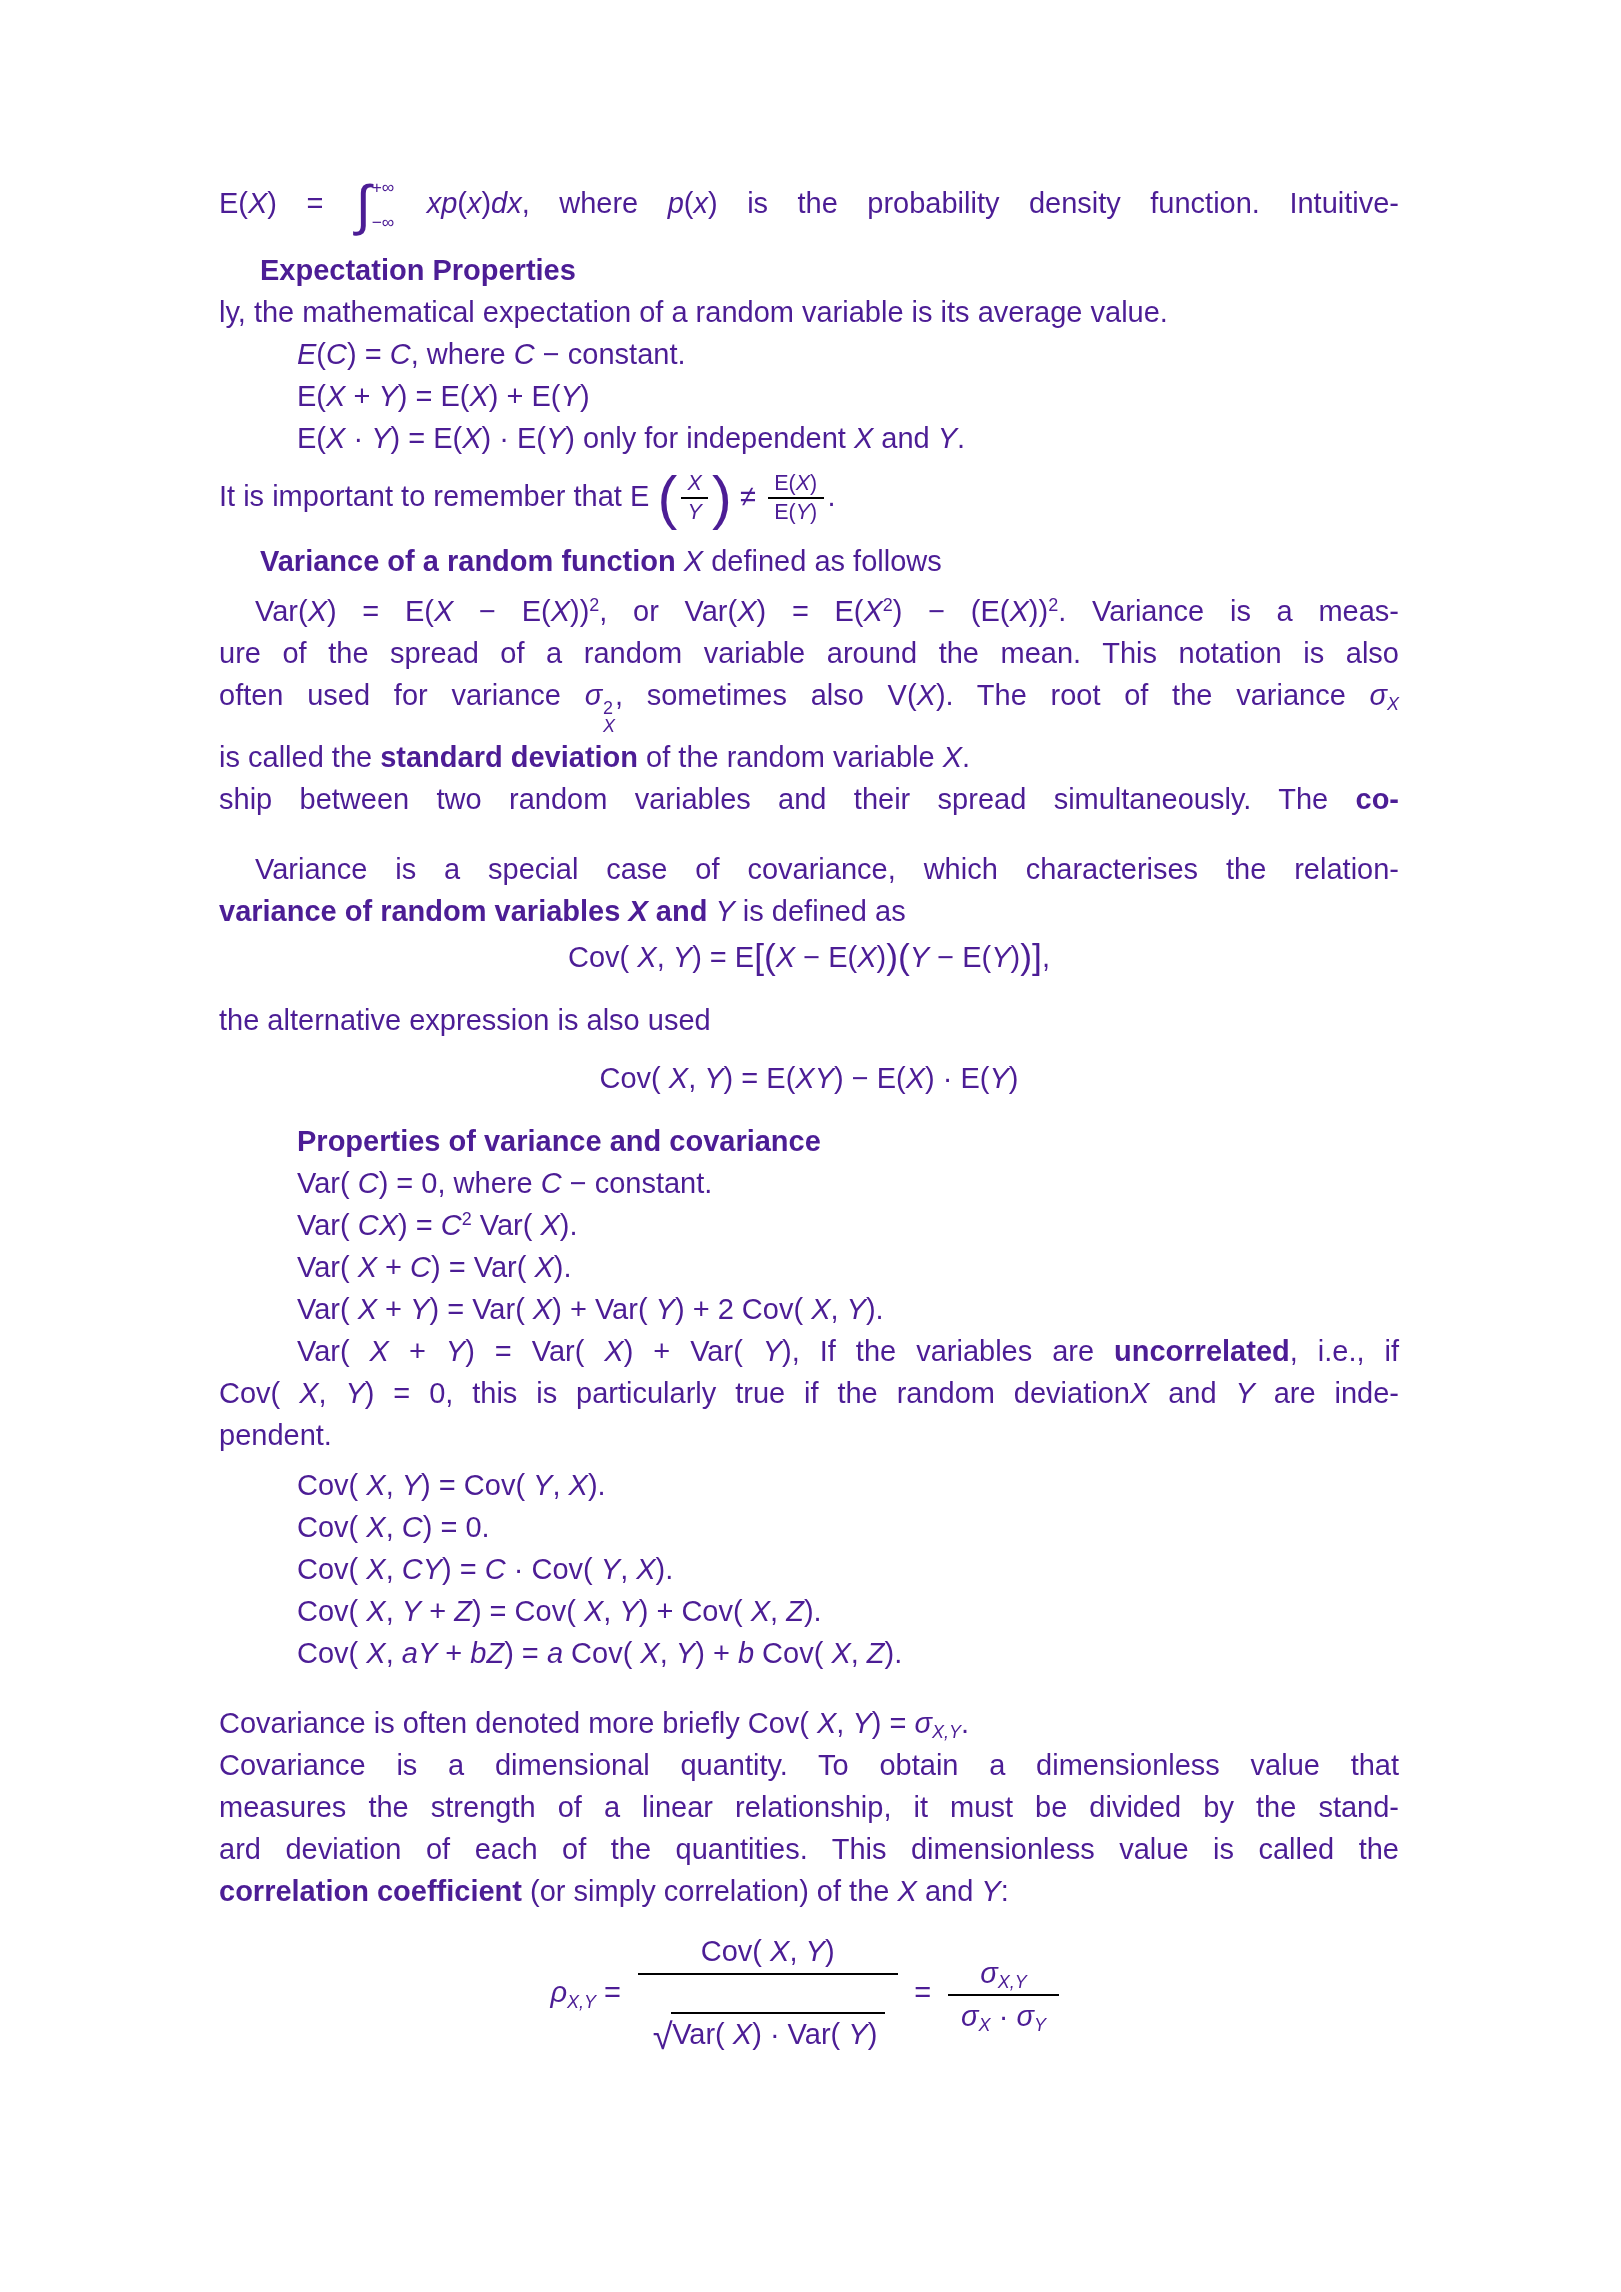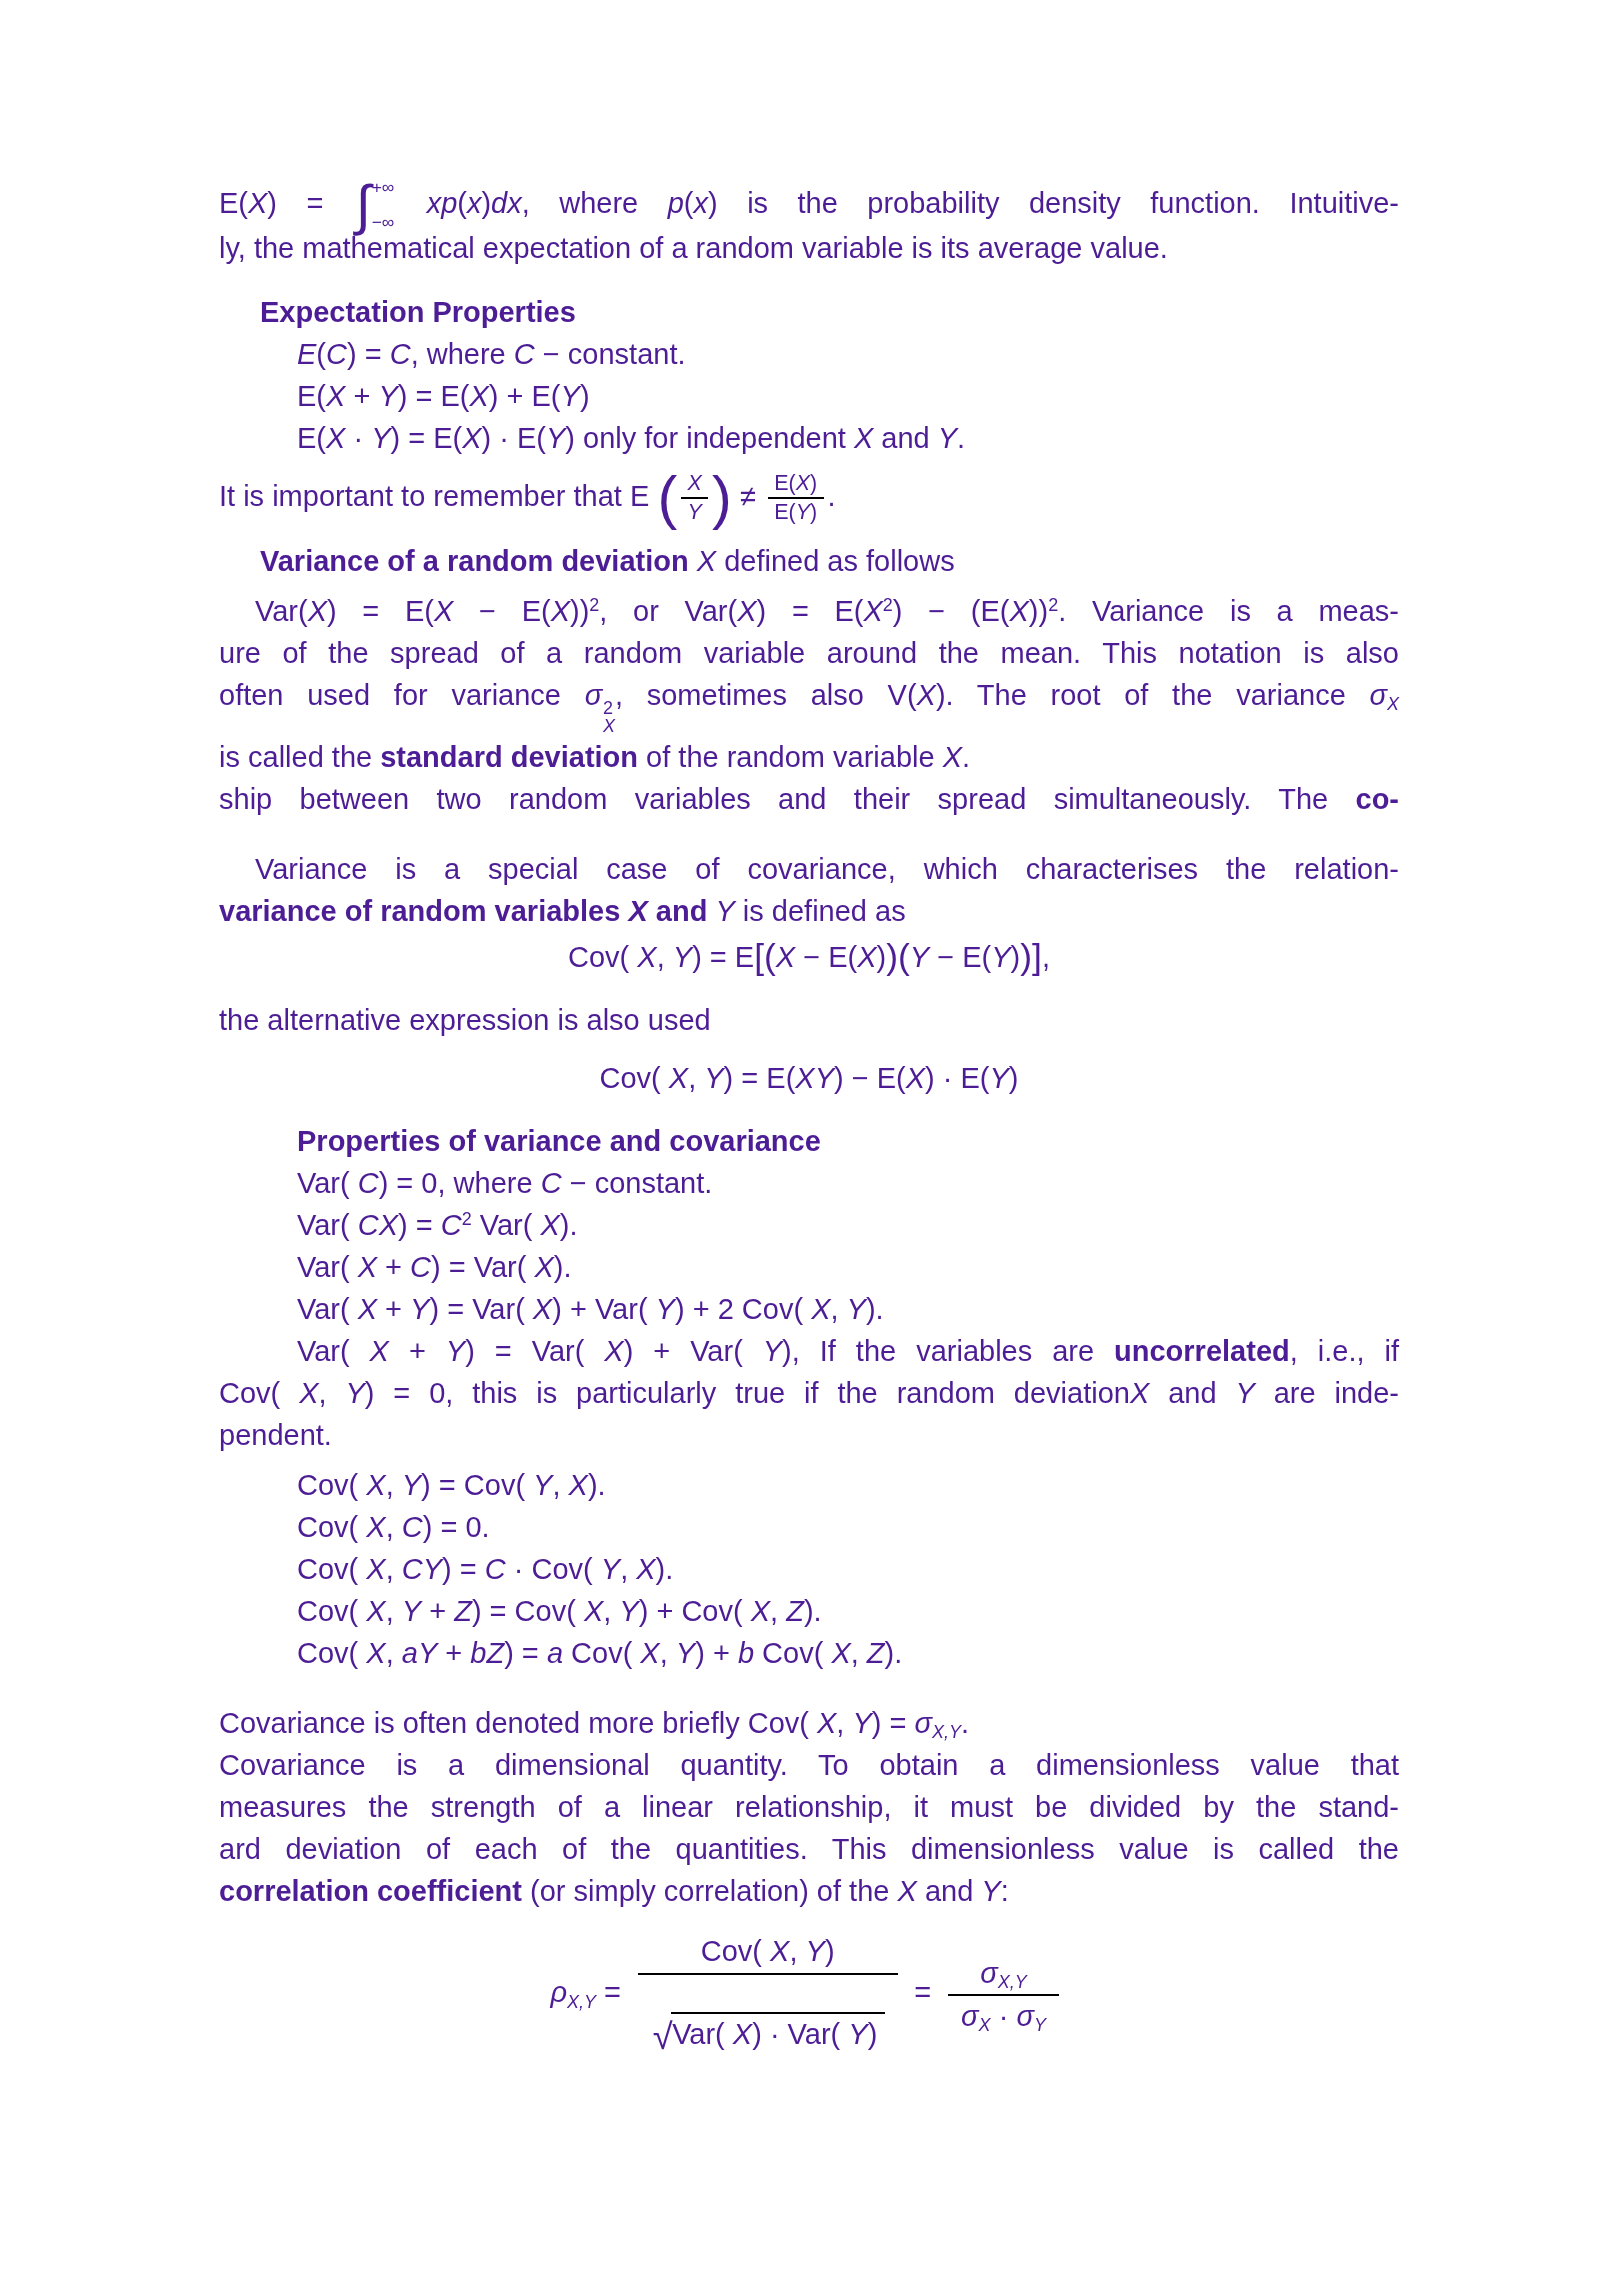--- a/index.html
+++ b/index.html
@@ -67,35 +67,35 @@
 
 <div class="page">
 
   <div class="line jl"><span class="r">E(</span><span class="i">X</span><span class="r">) = </span><span class="intwrap">
         <span class="int">∫</span>
         <span class="lims">
           <span class="lsup">+∞</span>
           <span class="lsub">−∞</span>
         </span>
       </span><span class="r"> </span><span class="i">xp</span><span class="r">(</span><span class="i">x</span><span class="r">)</span><span class="i">dx</span><span class="r">, where </span><span class="i">p</span><span class="r">(</span><span class="i">x</span><span class="r">) is the probability density function. Intuitive-</span></div>
+  <div class="line ll ind1 hd mt22">Expectation Properties</div>
+
   <div class="line ll">ly, the mathematical expectation of a random variable is its average value.</div>
-
-  <div class="line ll ind1 hd mt22">Expectation Properties</div>
   <div class="line ll ind2"><span class="i">E</span><span class="r">(</span><span class="i">C</span><span class="r">) = </span><span class="i">C</span><span class="r">, where </span><span class="i">C</span><span class="r"> − constant.</span></div>
   <div class="line ll ind2"><span class="r">E(</span><span class="i">X</span><span class="r"> + </span><span class="i">Y</span><span class="r">) = E(</span><span class="i">X</span><span class="r">) + E(</span><span class="i">Y</span><span class="r">)</span></div>
   <div class="line ll ind2"><span class="r">E(</span><span class="i">X</span><span class="r"> · </span><span class="i">Y</span><span class="r">) = E(</span><span class="i">X</span><span class="r">) · E(</span><span class="i">Y</span><span class="r">) only for independent </span><span class="i">X</span><span class="r"> and </span><span class="i">Y</span><span class="r">.</span></div>
   <div class="line ll ind2 fracline"><span class="r">It is important to remember that E </span><span class="bigp">(</span><span class="frac">
         <span class="num"><span class="i">X</span></span>
         <span class="den"><span class="i">Y</span></span>
       </span><span class="bigp">)</span><span class="r"> ≠ </span><span class="frac">
         <span class="num"><span class="r">E(</span><span class="i">X</span><span class="r">)</span></span>
         <span class="den"><span class="r">E(</span><span class="i">Y</span><span class="r">)</span></span>
       </span><span class="r">.</span></div>
 
-  <div class="line ll ind1 mt8"><span class="b">Variance of a random deviation </span><span class="i">X</span><span class="r"> defined as follows</span></div>
+  <div class="line ll ind1 mt8"><span class="b">Variance of a random function </span><span class="i">X</span><span class="r"> defined as follows</span></div>
   <div class="line jl ti mt8"><span class="r">Var(</span><span class="i">X</span><span class="r">) = E(</span><span class="i">X</span><span class="r"> − E(</span><span class="i">X</span><span class="r">))</span><span class="sup">2</span><span class="r">, or Var(</span><span class="i">X</span><span class="r">) = E(</span><span class="i">X</span><span class="sup">2</span><span class="r">) − (E(</span><span class="i">X</span><span class="r">))</span><span class="sup">2</span><span class="r">. Variance is a meas-</span></div>
   <div class="line jl">ure of the spread of a random variable around the mean. This notation is also</div>
   <div class="line jl"><span class="r">often used for variance </span><span class="i">σ</span><span class="ss">
         <span class="ssup">2</span>
         <span class="ssub">X</span>
       </span><span class="r">, sometimes also V(</span><span class="i">X</span><span class="r">).  The root of the variance </span><span class="i">σ</span><span class="sub i">X</span></div>
   <div class="line ll"><span class="r">is called the </span><span class="b">standard deviation</span><span class="r"> of the random variable </span><span class="i">X</span><span class="r">.</span></div>
 
   <div class="line jl"><span class="r">ship between two random variables and their spread simultaneously. The </span><span class="b">co-</span></div>
   <div class="line jl ti mt28">Variance is a special case of covariance, which characterises the relation-</div>

